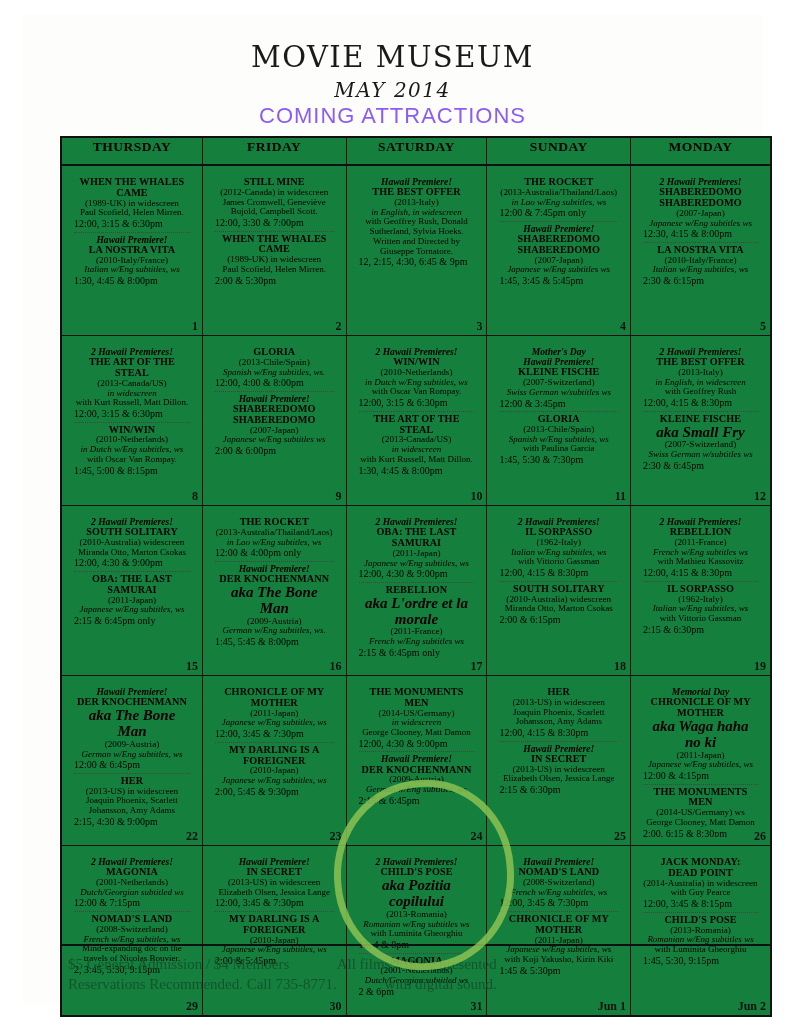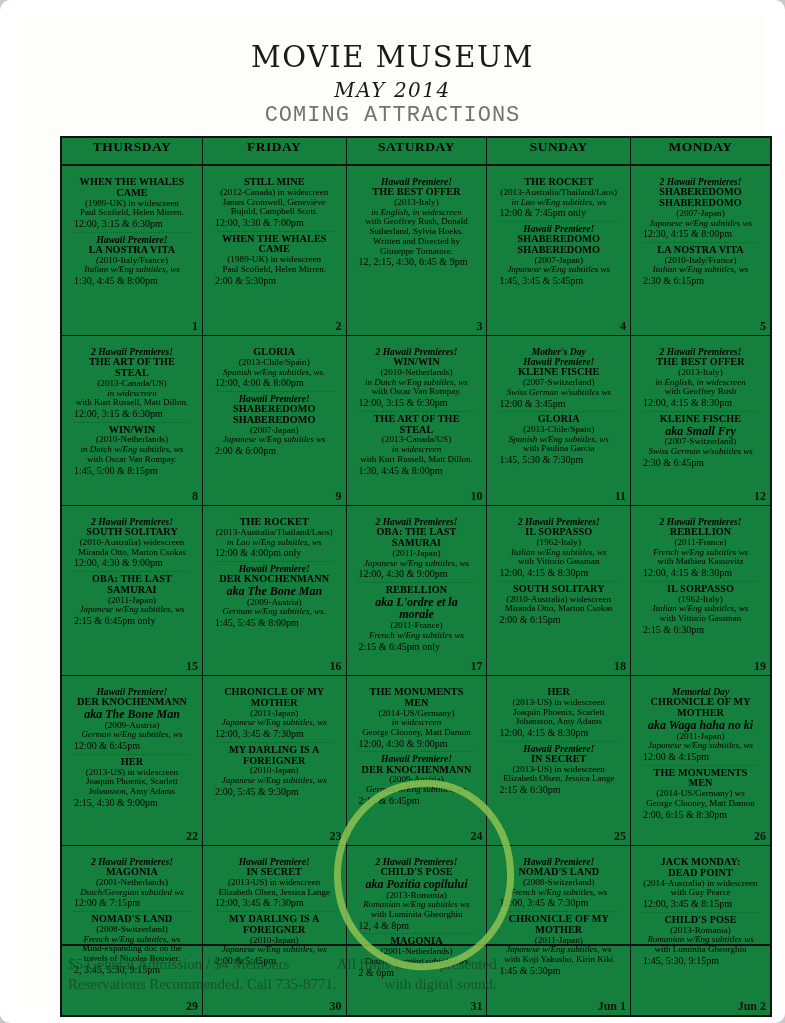--- a/index.html
+++ b/index.html
@@ -1,33 +1,33 @@
 <!DOCTYPE html>
 <html><head>
 <meta charset="utf-8">
 <style>
   html,body{margin:0;padding:0;background:#c9c9c9;}
   body{width:785px;height:1023px;font-family:"Liberation Serif",serif;}
-  .page{position:relative;width:785px;height:1023px;background:#ffffff;overflow:hidden;border-radius:10px;}
+  .page{position:relative;width:785px;height:1023px;background:#ffffff;overflow:hidden;}
   .sheet{position:absolute;left:22px;top:14px;width:741px;height:990px;background:#fdfdfb;}
   .header{text-align:center;padding-top:26px;}
   .title{font-family:"DejaVu Serif",serif;font-size:29px;letter-spacing:1.5px;color:#1a1a1a;}
   .month{font-family:"DejaVu Serif",serif;font-size:20px;letter-spacing:1.5px;margin-top:4px;color:#1a1a1a;font-style:italic;}
-  .coming{font-family:Liberation Mono, monospace;font-size:22px;letter-spacing:1px;margin-top:1px;color:#737373;}
+  .coming{font-family:Liberation Sans, sans-serif;font-size:22px;letter-spacing:1px;margin-top:1px;color:#8b5cf6;}
   .cal{position:absolute;left:38px;top:122px;width:712px;border:2px solid #111;border-collapse:collapse;background:#15803d;}
   .cal td,.cal th{border:1px solid #111;vertical-align:top;}
   .cal thead th{height:24px;text-align:center;font-family:"Liberation Serif",serif;font-weight:bold;font-size:13.5px;letter-spacing:.5px;border-bottom:2px solid #111;}
   .cell{width:142px;height:150px;position:relative;padding:8px;}
   .cellin{padding:3px 4px 12px 4px;height:138px;overflow:hidden;}
   .daynum{position:absolute;right:4px;bottom:1px;font-size:12px;font-weight:bold;font-family:"Liberation Serif",serif;color:#111;}
   .ev{text-align:center;line-height:1.06;}
   .ev + .ev{border-top:1px dotted #444;margin-top:2px;padding-top:2px;}
   .pre{font-style:italic;font-weight:bold;font-size:9.6px;}
   .tt{font-weight:bold;font-size:10.2px;letter-spacing:.1px;}
-  .aka{font-weight:bold;font-style:italic;font-size:12px;}
+  .aka{font-weight:bold;font-style:italic;font-size:15px;}
   .yr{font-size:9.2px;}
   .sub{font-style:italic;font-size:9px;line-height:1.08;}
   .cast{font-size:9px;line-height:1.08;}
   .times{font-weight:normal;font-size:10px;text-align:left;margin-top:1px;}
   .footer{position:absolute;left:46px;right:40px;top:940px;display:flex;justify-content:flex-start;font-family:"Liberation Serif",serif;font-size:15px;color:#14532d;}
   .footer .l div,.footer .r div{line-height:1.35;}
   .footer .r{text-align:right;}
   .rule{position:absolute;left:38px;top:930px;width:712px;border-top:2px solid #111;}
   .circle{position:absolute;left:312px;top:766px;width:166px;height:176px;border:7px solid #8cc152;border-radius:50% 48% 50% 48%;opacity:.85;pointer-events:none;transform:rotate(-4deg);}
 </style>

